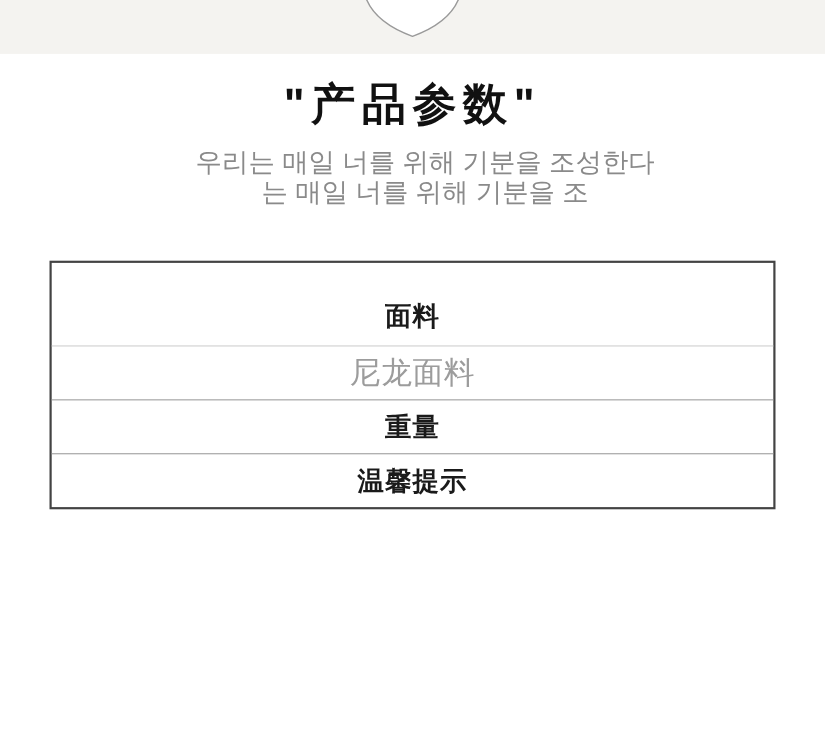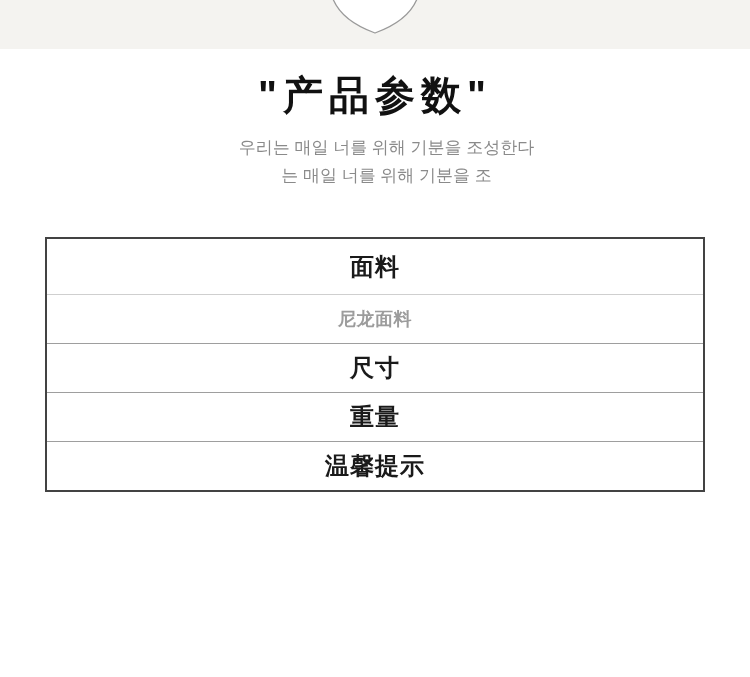--- a/index.html
+++ b/index.html
@@ -42,52 +42,52 @@
     font-weight: 700;
     letter-spacing: 6px;
     text-align: center;
     color: var(--title-text, #111111);
   }
 
   
   .subtitle {
     margin-top: 16px;
     text-align: center;
-    font-size: 17px;
+    font-size: 24px;
     line-height: 28px;
     color: var(--subtitle-text, #8a8a8a);
     padding-left: 23px;
   }
 
   
   .spec-table {
     width: 660px;
     margin: 47px auto 0;
     border: 2px solid var(--table-outer-border, #434343);
     background: #ffffff;
   }
   .spec-row {
     height: 49px;
     display: flex;
     align-items: center;
     justify-content: center;
     text-align: center;
   }
-  .spec-row:first-child { height: 55px; border-top: none !important; }
+  .spec-row:first-child { height: 55px; border-top: none !important; margin-top: 20px; }
   .spec-row.header {
     border-top: 1px solid var(--separator-dark, #9e9e9e);
     font-weight: 700;
     font-size: 24px;
     color: var(--header-text, #1a1a1a);
     letter-spacing: 1px;
   }
   .spec-row.value {
     border-top: 1px solid var(--separator-light, #cfcfcf);
-    font-weight: 700;
-    font-size: 18px;
+    font-weight: 400;
+    font-size: 28px;
     color: var(--value-text, #9c9c9c);
     letter-spacing: 0.5px;
   }
 </style>
 </head>
 <body>
 
 <div class="top-strip">
   <svg class="v-notch" viewBox="0 0 86 36" aria-hidden="true">
     <path d="M 1 0 Q 10 22 43 34 Q 76 22 85 0"></path>
@@ -97,16 +97,15 @@
 <h1 class="page-title">"产品参数"</h1>
 
 <div class="subtitle">
   <div>우리는 매일 너를 위해 기분을 조성한다</div>
   <div>는 매일 너를 위해 기분을 조</div>
 </div>
 
 <div class="spec-table">
   <div class="spec-row header">面料</div>
   <div class="spec-row value">尼龙面料</div>
-  <div class="spec-row header">尺寸</div>
   <div class="spec-row header">重量</div>
   <div class="spec-row header">温馨提示</div>
 </div>
 
 </body></html>

